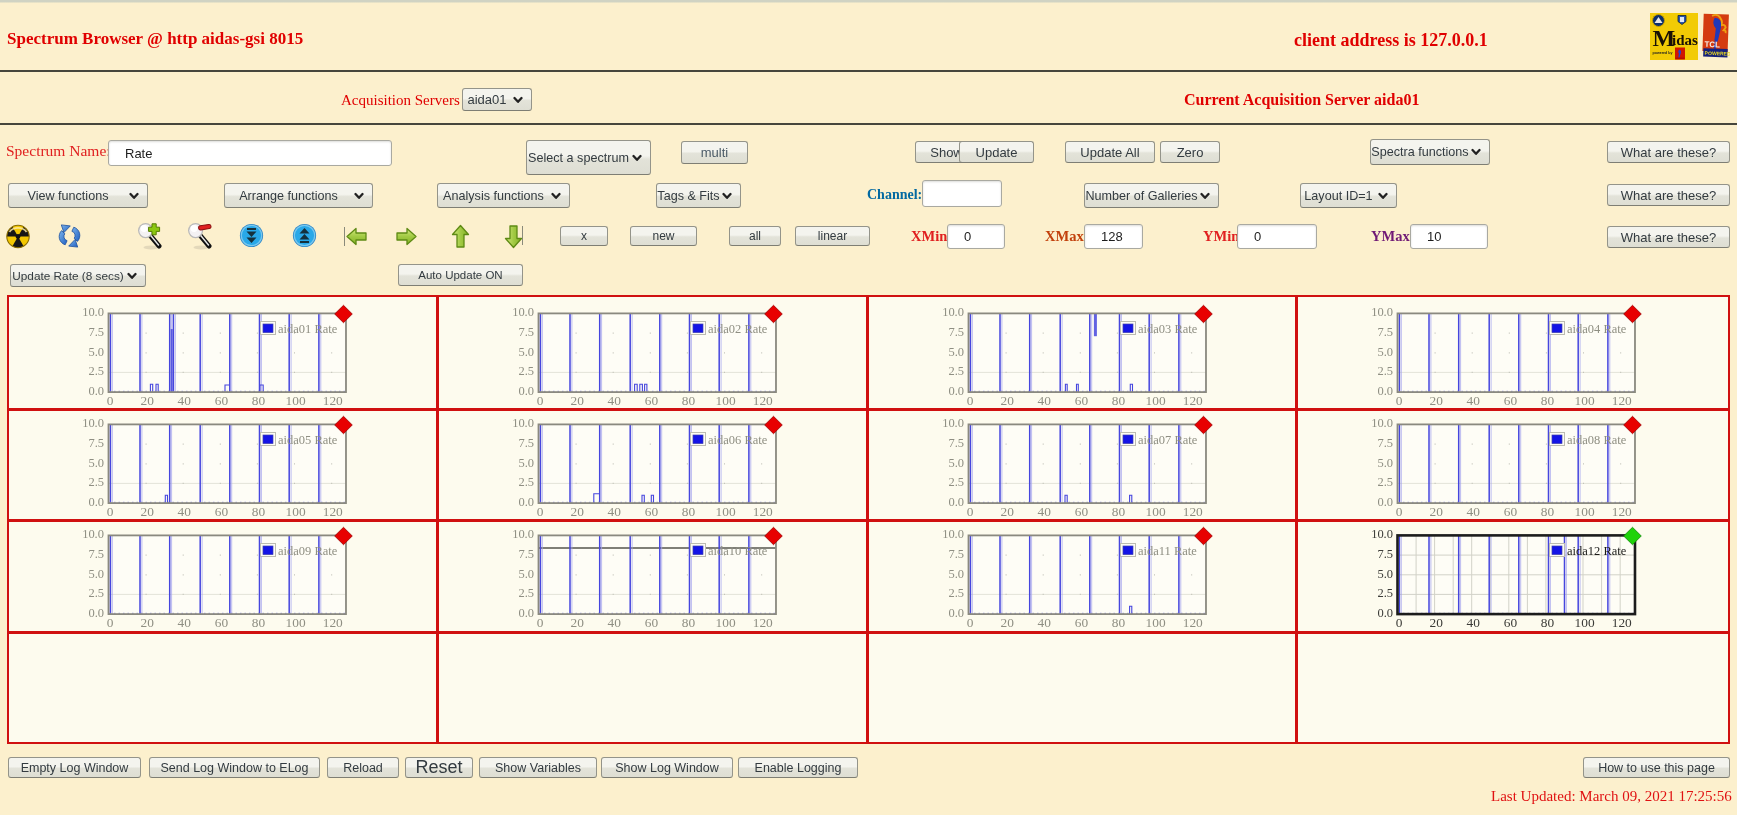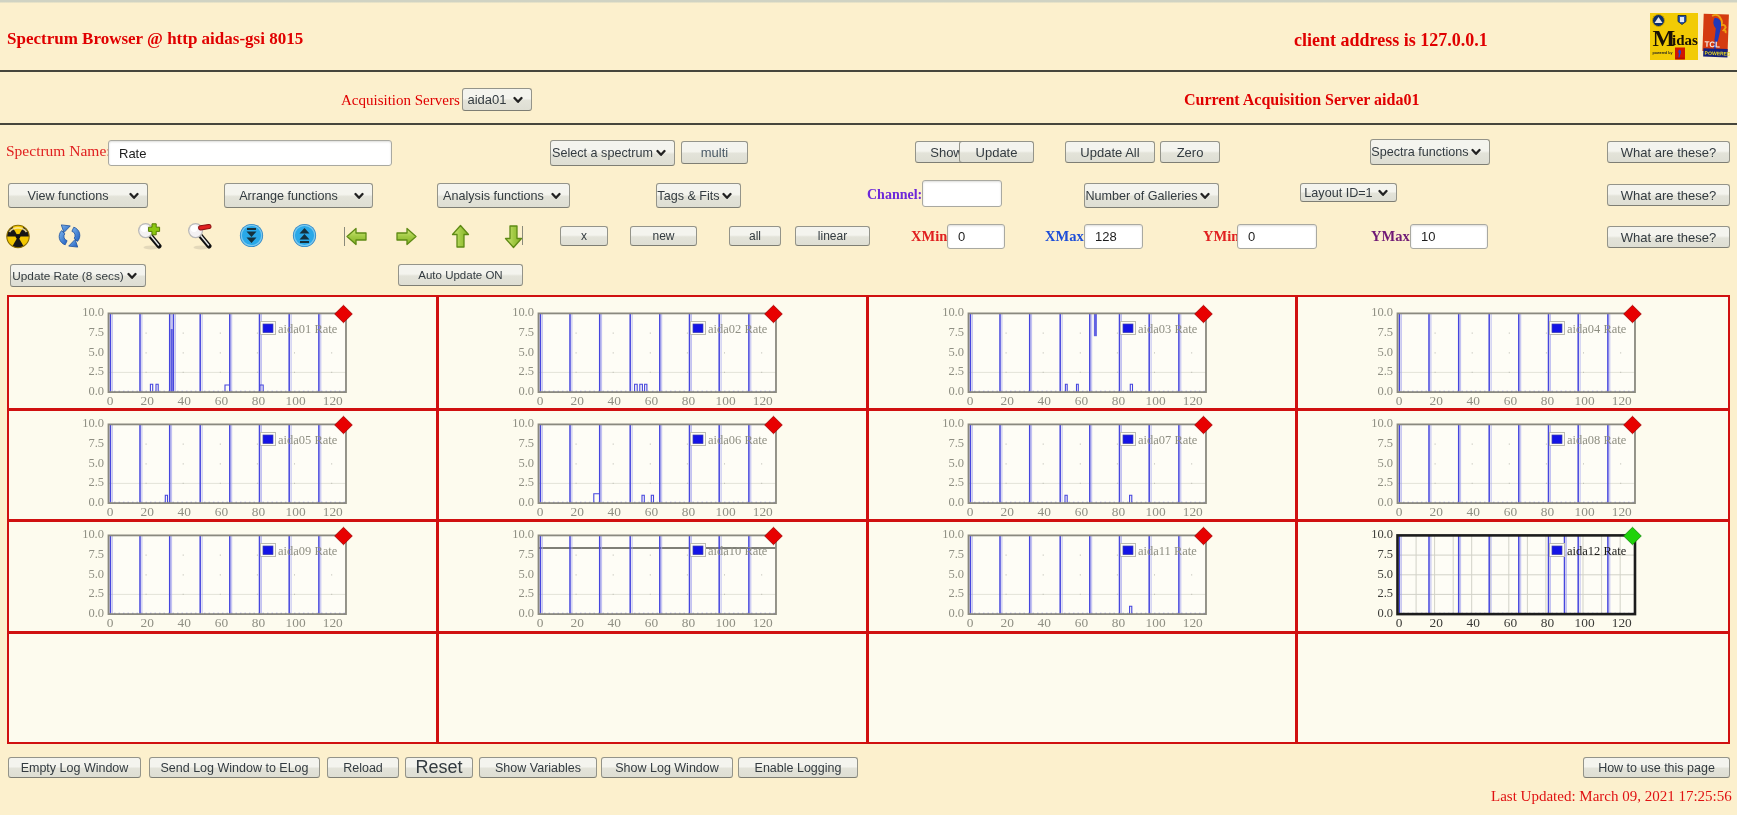--- a/index.html
+++ b/index.html
@@ -11,21 +11,21 @@
 .btn,.sel{position:absolute;box-sizing:border-box;border:1px solid #94948a;
  border-bottom-color:#7e7e74;border-radius:3px;
  background:linear-gradient(#f4f4ee 0 45%,#e3e3d9 55%,#deded3 100%);
  color:#333b40;font-size:13px;font-family:"Liberation Sans",sans-serif;
  display:flex;align-items:center;justify-content:center;white-space:nowrap;}
 .sel{justify-content:center;padding-right:20px;}
 .chev{position:absolute;right:8px;top:50%;margin-top:-5px;}
 .chev{width:10px;height:10px;flex:none;}
 .inp{position:absolute;box-sizing:border-box;border:1px solid #a9a9a1;border-radius:3px;
  background:#fff;box-shadow:inset 0 1px 2px rgba(120,120,110,0.25);color:#1d1d1d;font-size:13px;display:flex;align-items:center;
- padding-left:10px;}
+ padding-left:16px;}
 .lbl{position:absolute;font-family:"Liberation Serif",serif;color:#e02020;white-space:nowrap;}
 .icon{position:absolute;}
 </style></head><body>
 <div class="topstrip"></div>
 
 <div class="rser" style="position:absolute;left:7px;top:29px;font-size:17px;font-weight:bold">Spectrum Browser @ http aidas-gsi 8015</div>
 <div class="rser" style="position:absolute;left:1294px;top:30px;font-size:18px;font-weight:bold">client address is 127.0.0.1</div>
 <svg class="icon" style="left:1650px;top:13px" width="48" height="47" viewBox="0 0 48 47">
 <rect x="0" y="0" width="48" height="47" fill="#f2cb05"></rect>
 <circle cx="8.5" cy="7.5" r="6" fill="#0d2f6b" stroke="#c8a000" stroke-width="1"></circle>
@@ -55,21 +55,21 @@
 <div class="sel" style="left:462px;top:88px;width:70px;height:23px;font-size:13px">
     <span>aida01</span>
     <svg class="chev" viewBox="0 0 10 10">
       <path d="M1.5 3 L5 6.8 L8.5 3" fill="none" stroke="#222" stroke-width="2.3" stroke-linecap="round" stroke-linejoin="round"></path>
     </svg>
   </div>
 <div class="rser" style="position:absolute;left:1184px;top:91px;font-size:16px;font-weight:bold">Current Acquisition Server aida01</div>
 <div class="hr" style="top:123px"></div>
 <div class="lbl" style="left:6px;top:142px;font-size:15.5px;font-weight:normal;color:#e02020">Spectrum Name:</div>
 <div class="inp" style="left:108px;top:140px;width:284px;height:26px">Rate</div>
-<div class="sel" style="left:550px;top:140px;width:125px;height:26px;font-size:12.6px">
+<div class="sel" style="left:526px;top:140px;width:125px;height:35px;font-size:12.6px">
     <span>Select a spectrum</span>
     <svg class="chev" viewBox="0 0 10 10">
       <path d="M1.5 3 L5 6.8 L8.5 3" fill="none" stroke="#222" stroke-width="2.3" stroke-linecap="round" stroke-linejoin="round"></path>
     </svg>
   </div>
 <div class="btn" style="left:681px;top:141px;width:67px;height:23px;font-size:13px">
     <span style="color:#4a5a66">multi</span>
   </div>
 <div class="btn" style="left:915px;top:141px;width:63px;height:22px;font-size:13px">Show</div>
 <div class="btn" style="left:959px;top:141px;width:75px;height:22px;font-size:13px">Update</div>
@@ -99,42 +99,42 @@
     <svg class="chev" viewBox="0 0 10 10">
       <path d="M1.5 3 L5 6.8 L8.5 3" fill="none" stroke="#222" stroke-width="2.3" stroke-linecap="round" stroke-linejoin="round"></path>
     </svg>
   </div>
 <div class="sel" style="left:656px;top:183px;width:85px;height:25px;font-size:12.6px">
     <span>Tags &amp; Fits</span>
     <svg class="chev" viewBox="0 0 10 10">
       <path d="M1.5 3 L5 6.8 L8.5 3" fill="none" stroke="#222" stroke-width="2.3" stroke-linecap="round" stroke-linejoin="round"></path>
     </svg>
   </div>
-<div class="lbl" style="left:867px;top:187px;font-size:14px;font-weight:bold;color:#6d28d9">Channel:</div>
+<div class="lbl" style="left:867px;top:187px;font-size:14px;font-weight:bold;color:#0369a1">Channel:</div>
 <div class="inp" style="left:922px;top:180px;width:80px;height:27px"></div>
 <div class="sel" style="left:1084px;top:183px;width:135px;height:25px;font-size:12.6px">
     <span>Number of Galleries</span>
     <svg class="chev" viewBox="0 0 10 10">
       <path d="M1.5 3 L5 6.8 L8.5 3" fill="none" stroke="#222" stroke-width="2.3" stroke-linecap="round" stroke-linejoin="round"></path>
     </svg>
   </div>
-<div class="sel" style="left:1300px;top:183px;width:97px;height:19px;font-size:12.6px">
+<div class="sel" style="left:1300px;top:183px;width:97px;height:25px;font-size:12.6px">
     <span>Layout ID=1</span>
     <svg class="chev" viewBox="0 0 10 10">
       <path d="M1.5 3 L5 6.8 L8.5 3" fill="none" stroke="#222" stroke-width="2.3" stroke-linecap="round" stroke-linejoin="round"></path>
     </svg>
   </div>
 <div class="btn" style="left:1607px;top:184px;width:123px;height:22px;font-size:13px">What are these?</div>
 <div class="btn" style="left:560px;top:226px;width:48px;height:20px;font-size:12px">x</div>
 <div class="btn" style="left:630px;top:226px;width:67px;height:20px;font-size:12px">new</div>
 <div class="btn" style="left:729px;top:226px;width:52px;height:20px;font-size:12px">all</div>
 <div class="btn" style="left:795px;top:226px;width:75px;height:20px;font-size:12px">linear</div>
 <div class="lbl" style="left:911px;top:228px;font-size:14.5px;font-weight:bold;color:#e02020">XMin</div>
 <div class="inp" style="left:947px;top:224px;width:58px;height:25px">0</div>
-<div class="lbl" style="left:1045px;top:228px;font-size:14.5px;font-weight:bold;color:#1d4ed8">XMax</div>
+<div class="lbl" style="left:1045px;top:228px;font-size:14.5px;font-weight:bold;color:#c2410c">XMax</div>
 <div class="inp" style="left:1084px;top:224px;width:59px;height:25px">128</div>
 <div class="lbl" style="left:1203px;top:228px;font-size:14.5px;font-weight:bold;color:#e02020">YMin</div>
 <div class="inp" style="left:1237px;top:224px;width:80px;height:25px">0</div>
 <div class="lbl" style="left:1371px;top:228px;font-size:14.5px;font-weight:bold;color:#701a75">YMax</div>
 <div class="inp" style="left:1410px;top:224px;width:78px;height:25px">10</div>
 <div class="btn" style="left:1607px;top:226px;width:123px;height:22px;font-size:13px">What are these?</div>
 <svg class="icon" style="left:6px;top:224px" width="24" height="25" viewBox="0 0 24 25">
     <circle cx="12" cy="12.5" r="11.2" fill="#f2c702"></circle>
     <path d="M12 12.5 L23.20 12.50 A11.2 11.2 0 0 0 17.60 2.80 Z" fill="#161616"></path>
     <path d="M12 12.5 L6.40 2.80 A11.2 11.2 0 0 0 0.80 12.50 Z" fill="#161616"></path>

